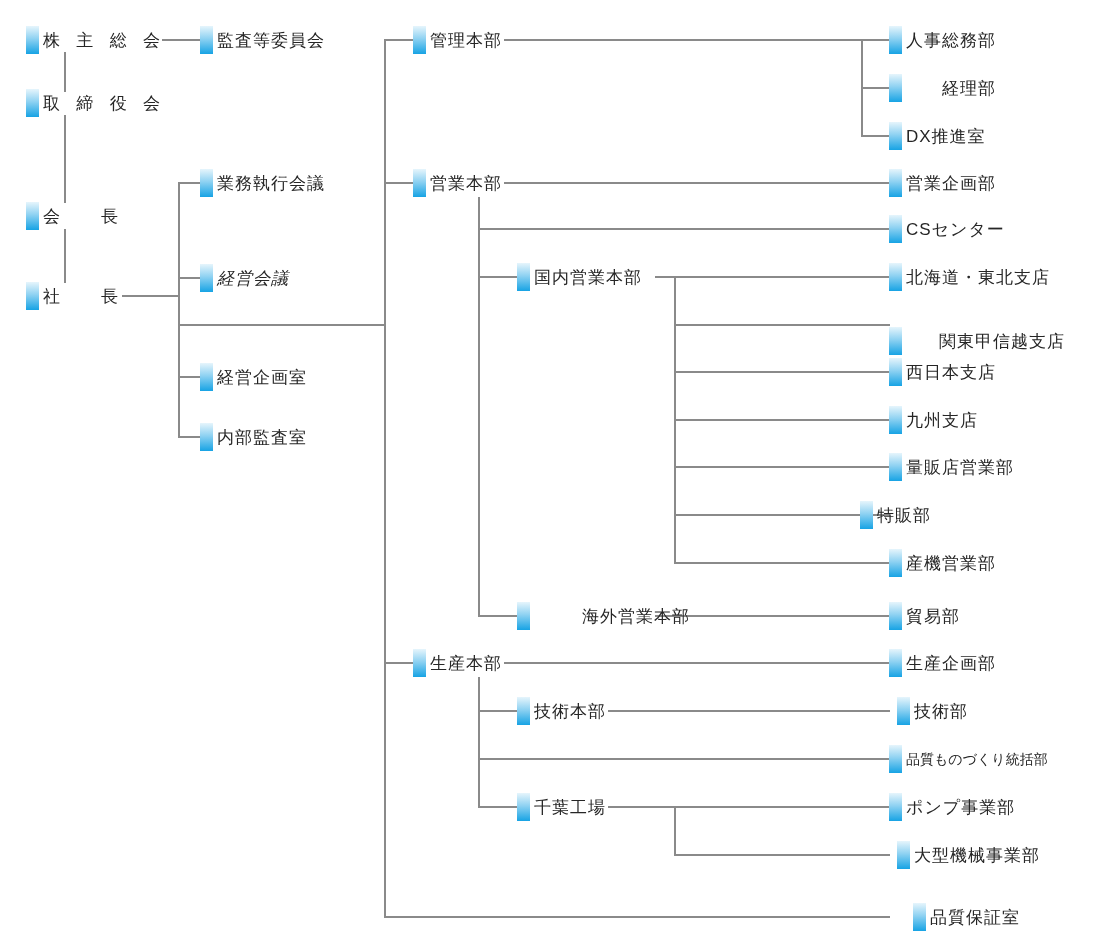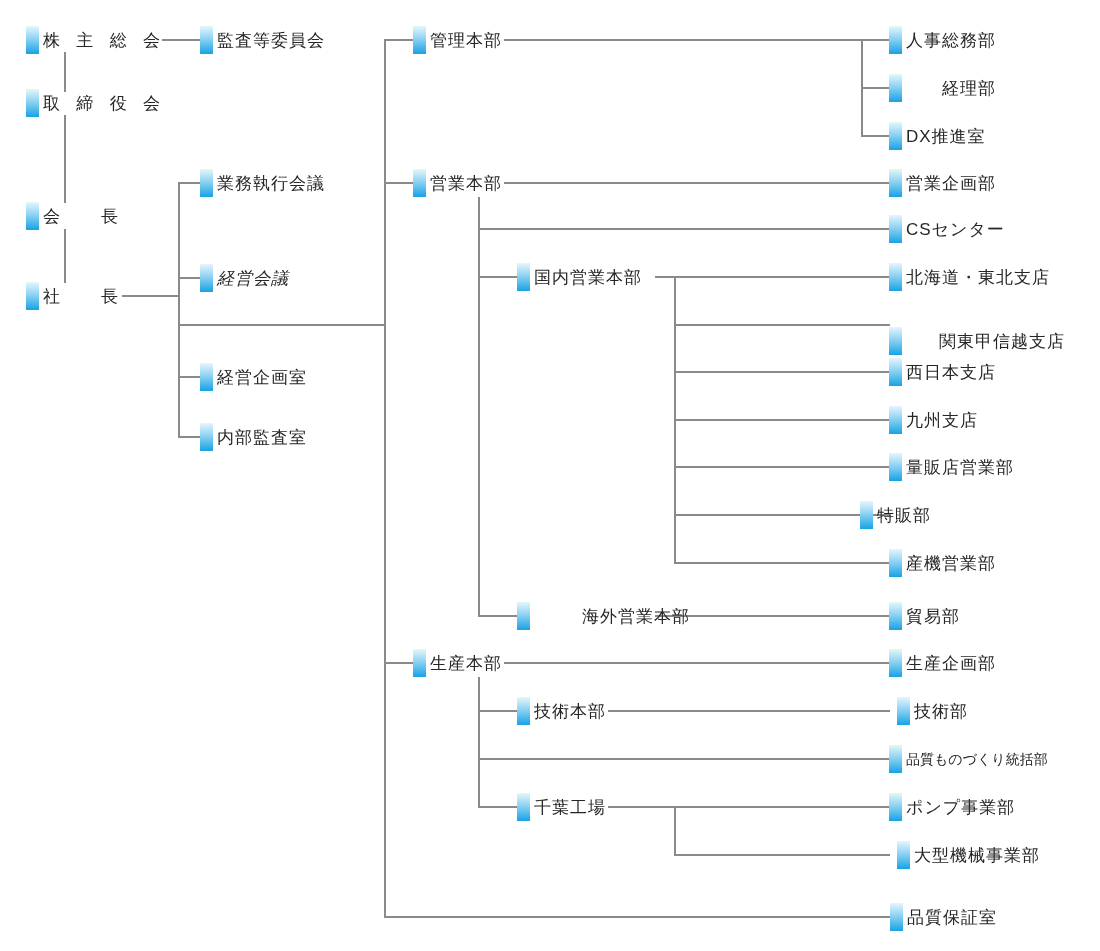--- a/index.html
+++ b/index.html
@@ -244,17 +244,17 @@
       <span class="label">千葉工場</span>
     </div>
     <div class="node" style="left: 889px; top: 793px;">
       <span class="bar"></span>
       <span class="label">ポンプ事業部</span>
     </div>
     <div class="node" style="left: 889px; top: 841px; margin-left: 8px;">
       <span class="bar"></span>
       <span class="label">大型機械事業部</span>
     </div>
-    <div class="node" style="left: 866px; top: 903px; padding-left: 24px;">
+    <div class="node" style="left: 889px; top: 903px; padding-left: 24px;">
       <span class="bar"></span>
       <span class="label">品質保証室</span>
     </div>
   </div>
 
 </body></html>

